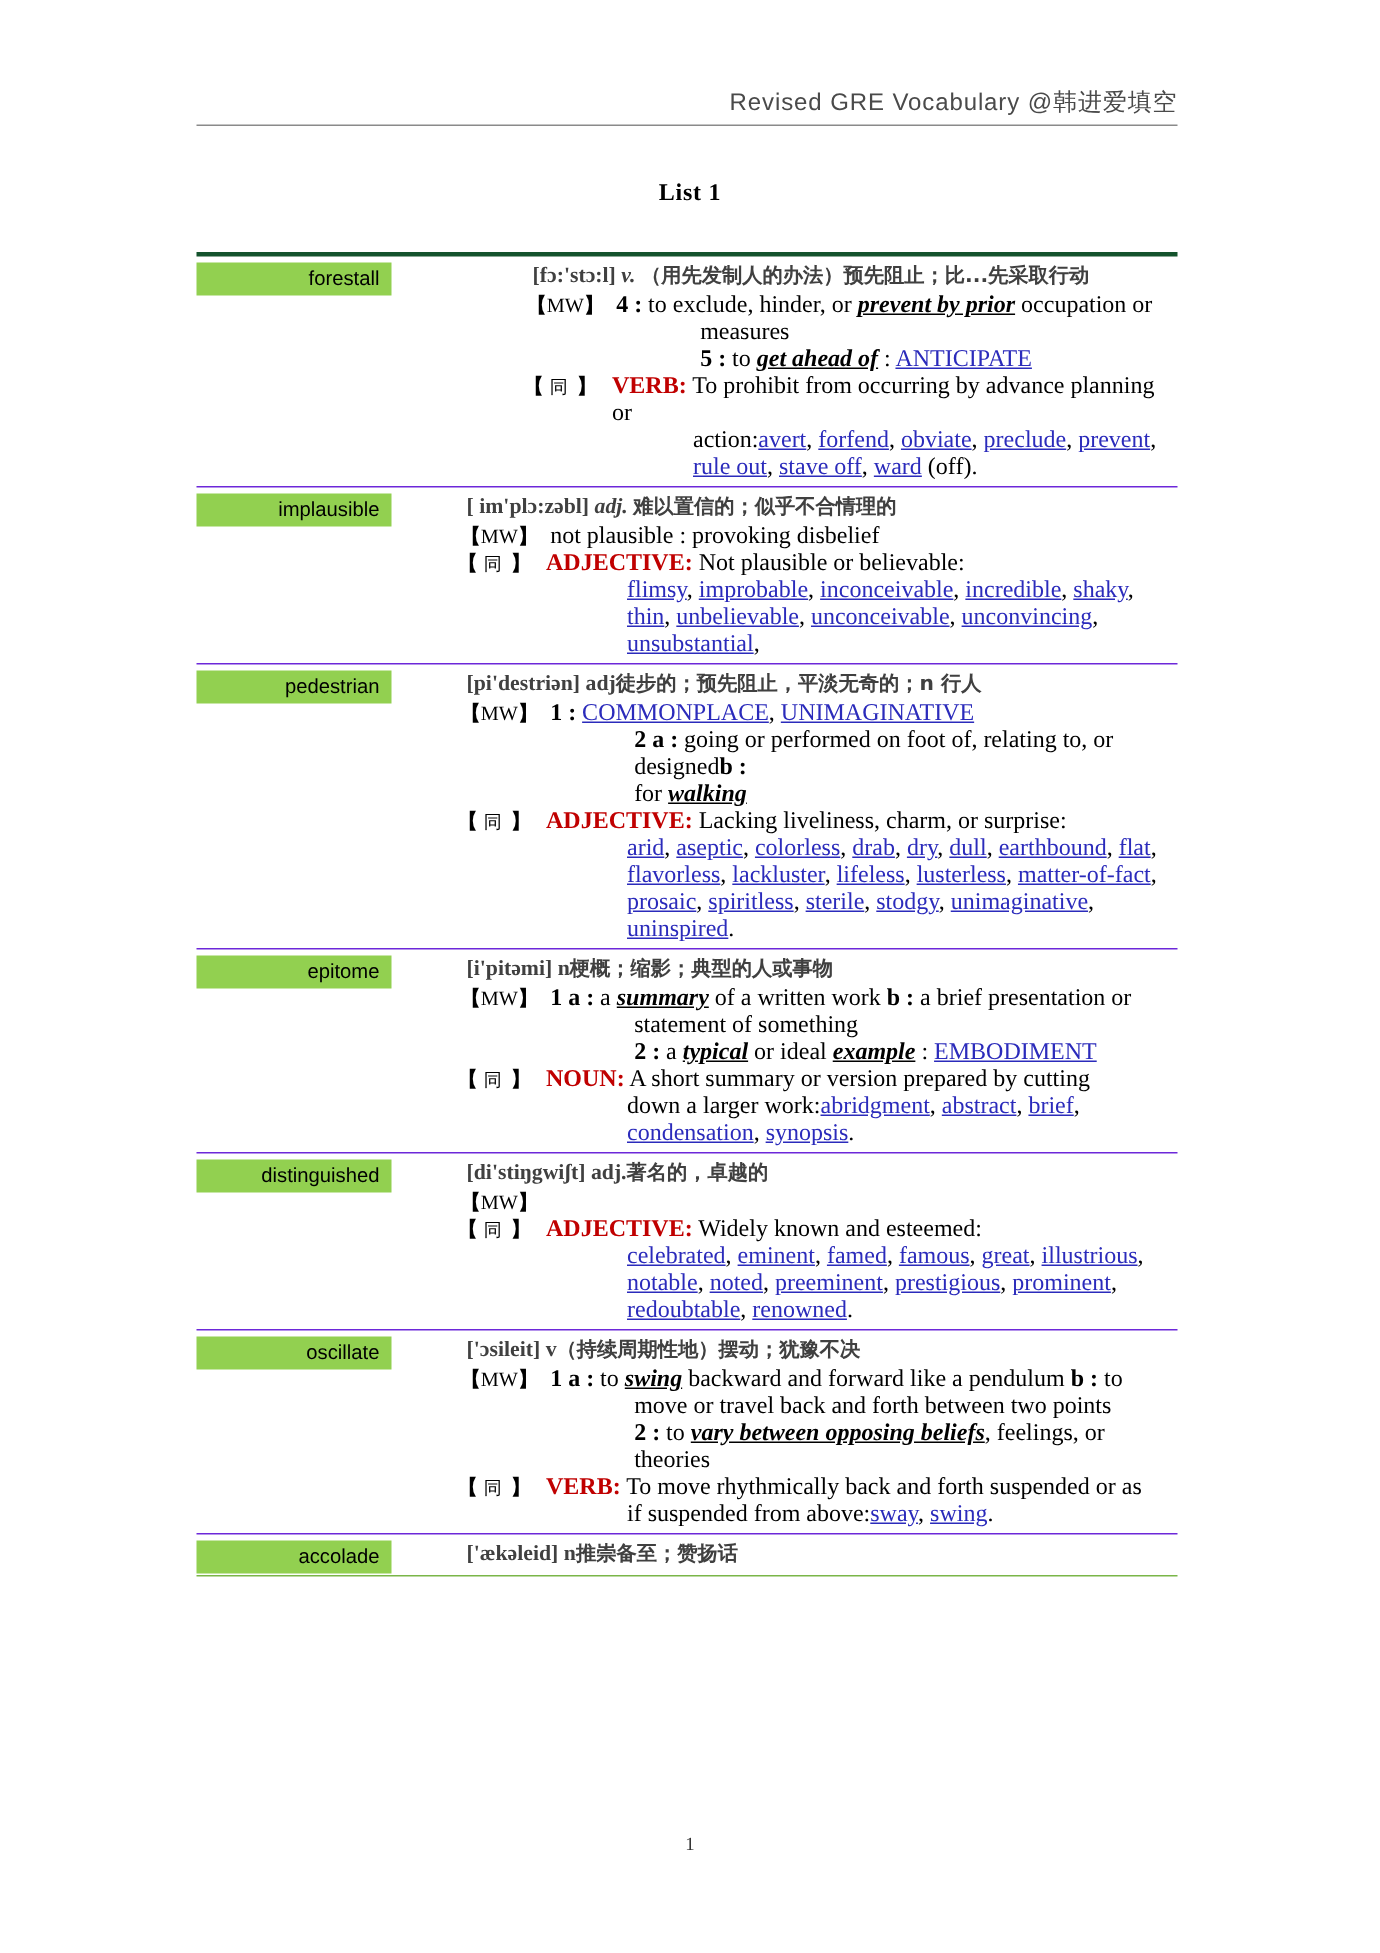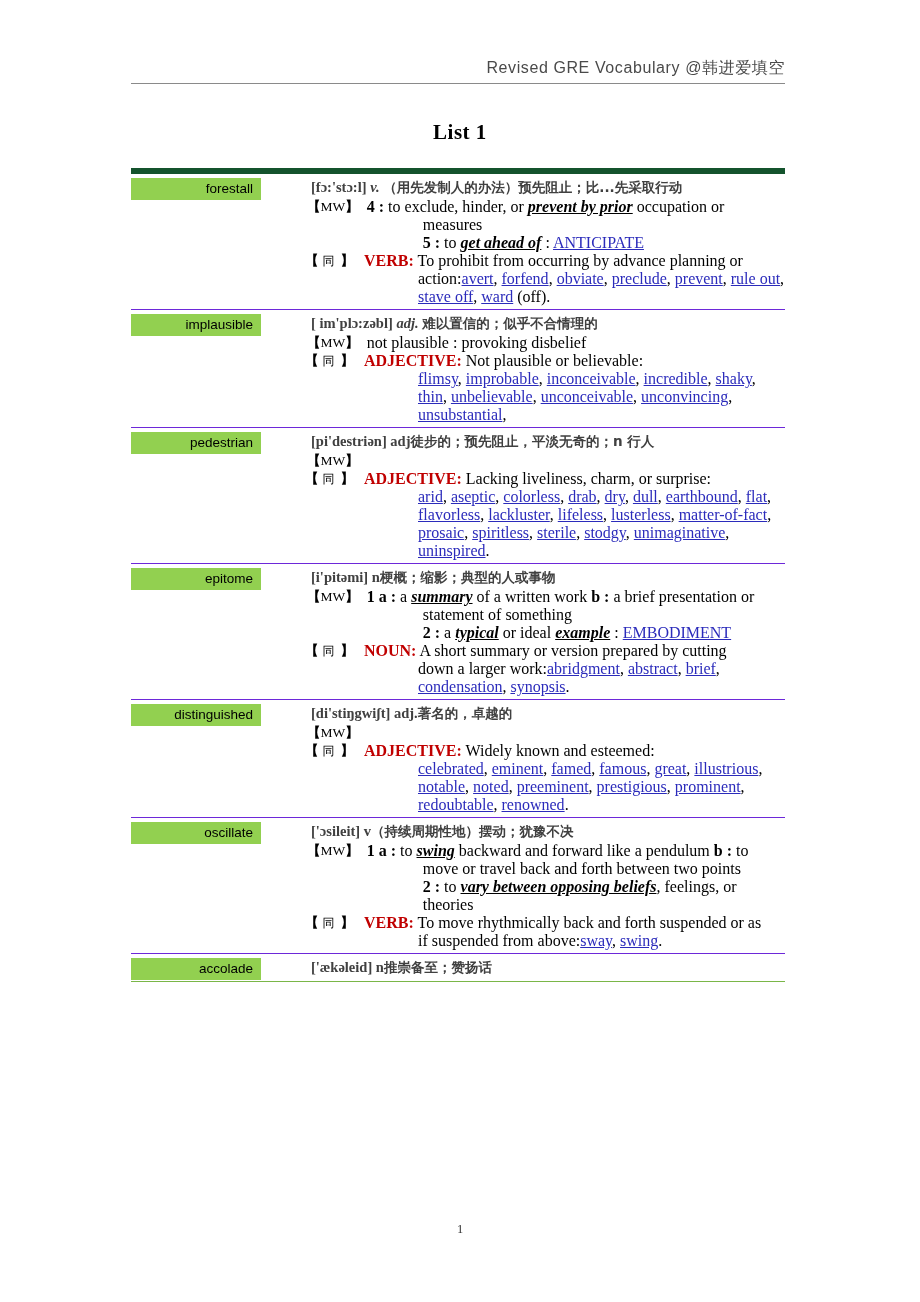--- a/index.html
+++ b/index.html
@@ -47,39 +47,39 @@
 
   
   .list-title {
     position: absolute;
     top: 120px;
     left: 0;
     width: 920px;
     text-align: center;
     font-family: "Liberation Serif", "DejaVu Serif", serif;
     font-weight: bold;
-    font-size: 21px;
+    font-size: 16px;
     letter-spacing: 0.5px;
   }
 
   
   .entries {
     position: absolute;
     top: 168px;
     left: 131px;
     width: 654px;
   }
 
   .entry {
     display: flex;
     align-items: flex-start;
     border-top: 1px solid #6d28d9;
     padding-top: 2px;
   }
-  .entry:first-child { border-top: 6px solid #14532d; }
+  .entry:first-child { border-top: 3px solid #14532d; gap: 44px; }
 
   .entry-word-cell {
     width: 146px;
     flex: 0 0 146px;
     padding-top: 2px;
   }
   .word-badge {
     display: block;
     background: #92d050;
     color: #000;
@@ -231,20 +231,25 @@
         </div>
       </div>
       <div class="entry">
         <div class="entry-word-cell">
           <span class="word-badge">pedestrian</span>
         </div>
         <div class="entry-body">
           <div class="headline"><span>[pi'destriən]</span> <span class="pos-plain">adj</span><span class="cn">徒步的；预先阻止，平淡无奇的；n  行人</span></div>
           <div class="mw-wrap">
             <div class="tag tag-mw"><span class="bracket">【</span>MW<span class="bracket">】</span></div>
+            <div class="mw-senses">
+              <div class=""><span class="num">1 :</span> <span class="xref">COMMONPLACE</span>, <span class="xref">UNIMAGINATIVE</span></div>
+              <div class="cont"><span class="num">2 a :</span> going or performed on foot  of, relating to, or designed<span class="num">b :</span></div>
+              <div class="cont">for <span class="bui">walking</span></div>
+            </div>
           </div>
           <div class="syn-wrap">
             <div class="tag tag-syn"><span class="bracket">【</span><span class="han">同</span><span class="bracket">】</span></div>
             <div class="syn-body">
               <div><span class="pos-red">ADJECTIVE:</span> Lacking liveliness, charm, or surprise:</div>
               <div class="cont"><span class="syn">arid</span>, <span class="syn">aseptic</span>, <span class="syn">colorless</span>, <span class="syn">drab</span>, <span class="syn">dry</span>, <span class="syn">dull</span>, <span class="syn">earthbound</span>, <span class="syn">flat</span>, <span class="syn">flavorless</span>, <span class="syn">lackluster</span>, <span class="syn">lifeless</span>, <span class="syn">lusterless</span>, <span class="syn">matter-of-fact</span>, <span class="syn">prosaic</span>, <span class="syn">spiritless</span>, <span class="syn">sterile</span>, <span class="syn">stodgy</span>, <span class="syn">unimaginative</span>, <span class="syn">uninspired</span>.</div>
             </div>
           </div>
         </div>
       </div>

